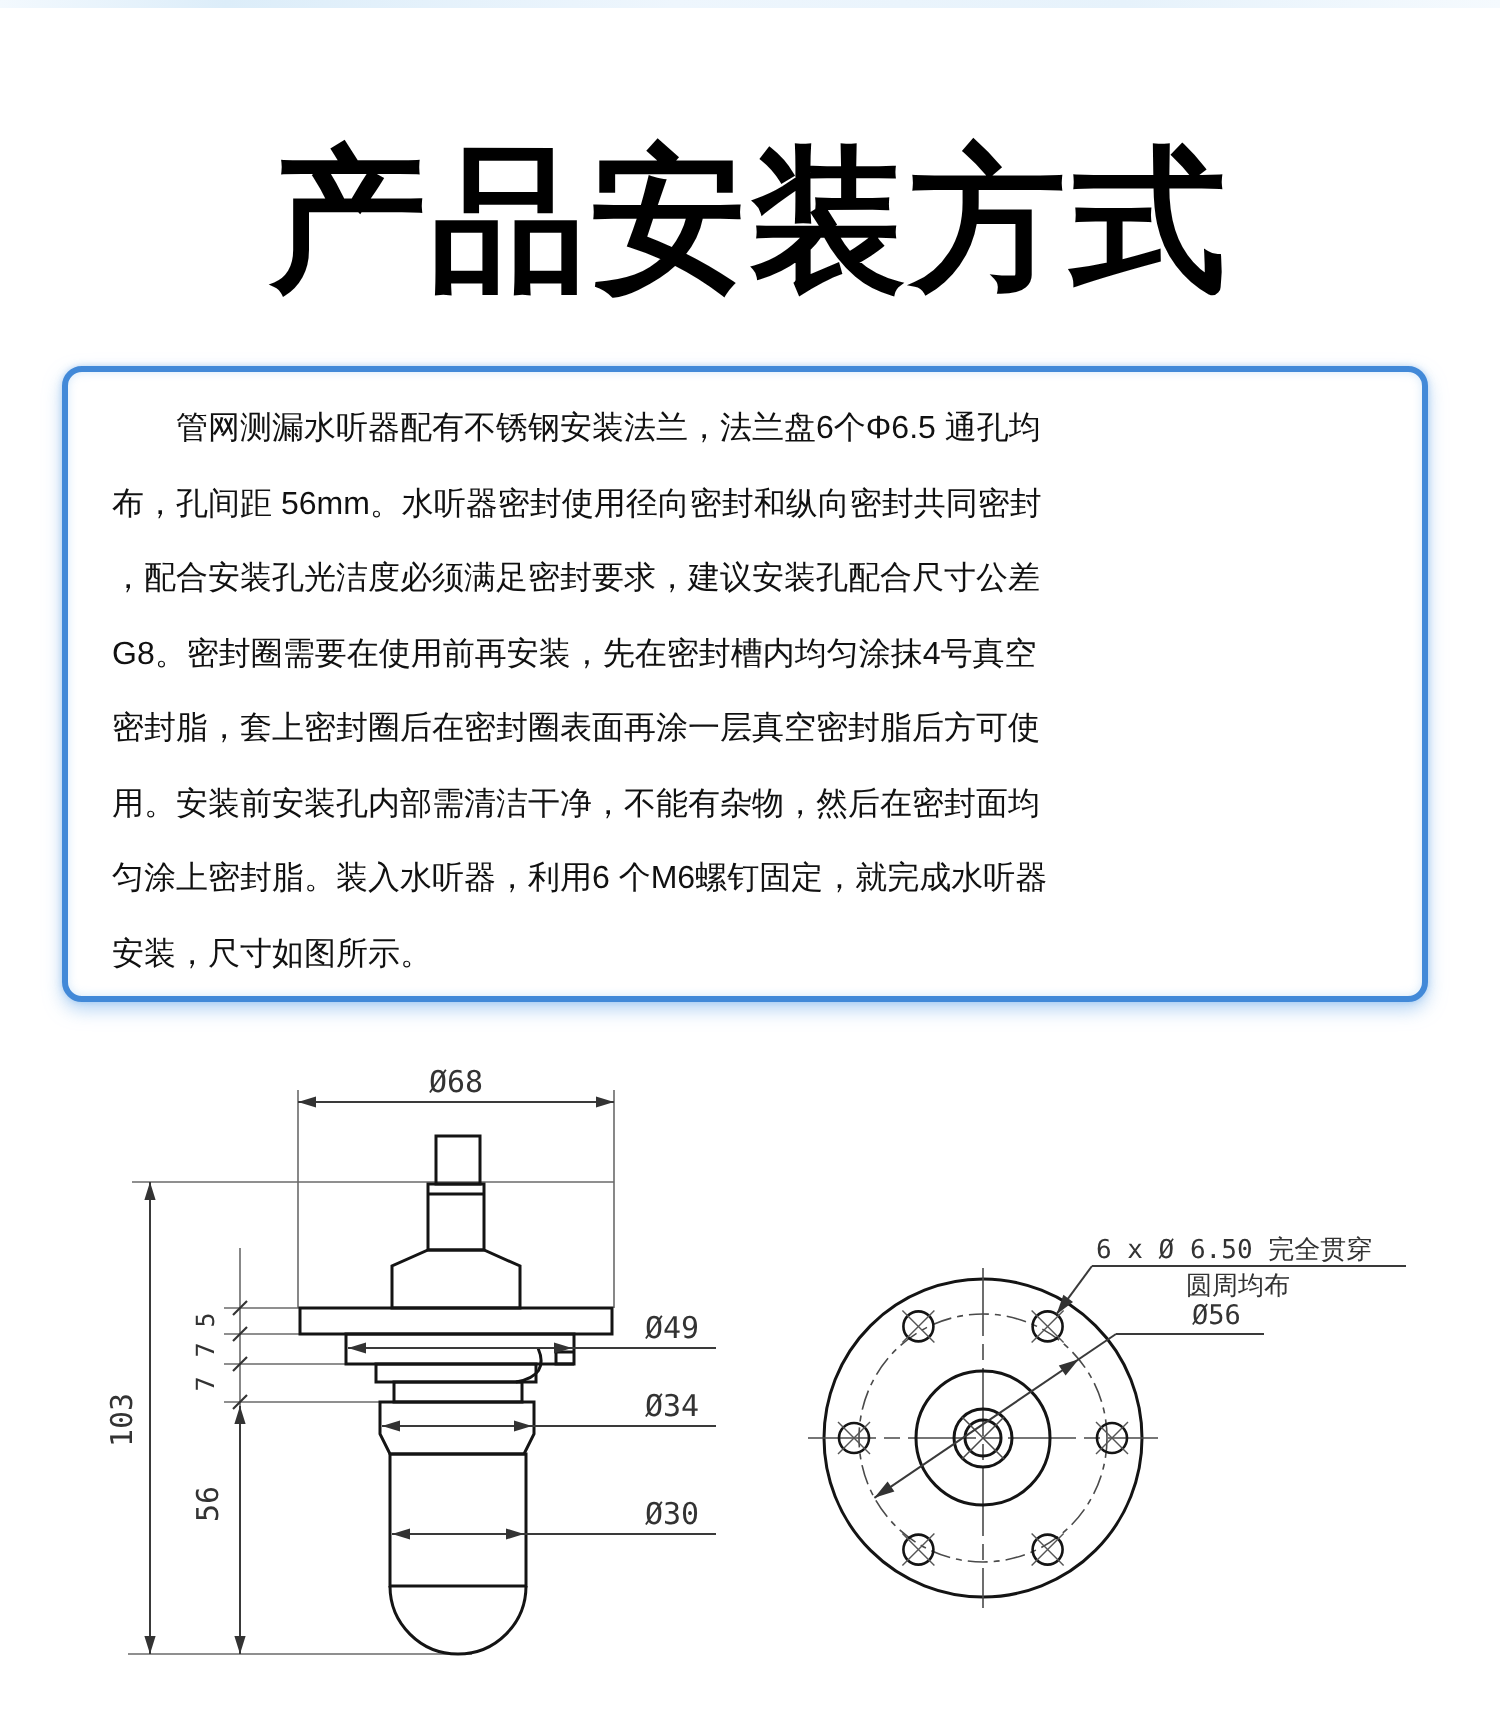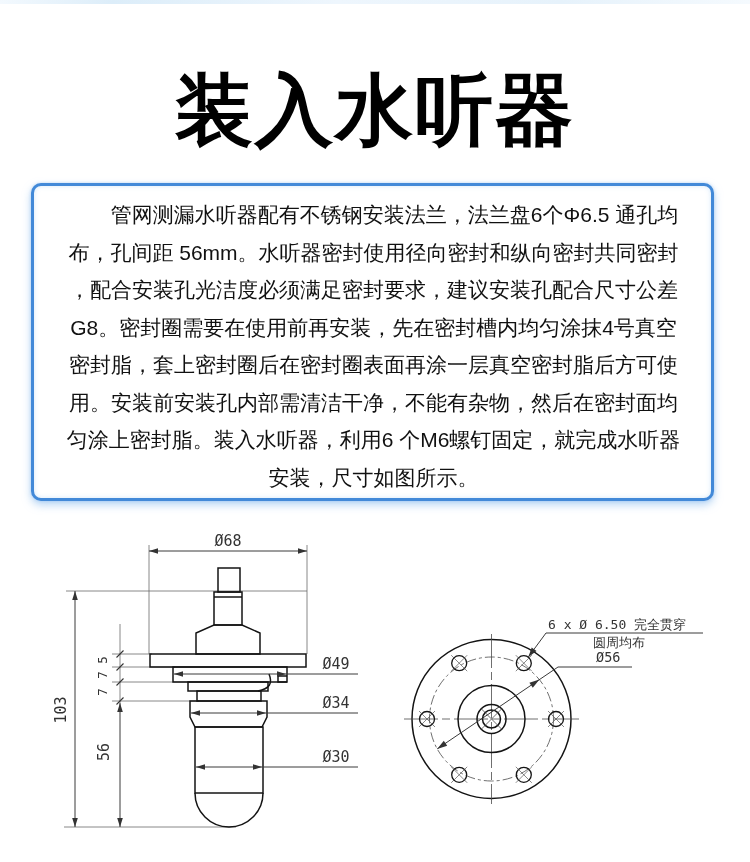--- a/index.html
+++ b/index.html
@@ -6,37 +6,37 @@
   .page{position:relative;width:750px;height:862px;margin:0 auto;background:#ffffff;overflow:hidden;
         font-family:"Liberation Sans",sans-serif;}
   .top-strip{position:absolute;top:0;left:0;width:750px;height:4px;
         background:linear-gradient(90deg,#f3f9fe 0%,#dcedf9 15%,#eef6fd 45%,#e6f2fb 75%,#f5fafe 100%);}
   .title{position:absolute;top:60px;left:0;width:750px;text-align:center;
         font-size:78px;font-weight:900;color:#000;letter-spacing:2px;line-height:100px;}
   .info-box{position:absolute;top:183px;left:31px;width:683px;height:318px;box-sizing:border-box;
         border:3px solid #4289d8;border-radius:10px;background:#fff;
         box-shadow:0 4px 9px rgba(125,180,236,.55), 0 0 3px rgba(125,180,236,.5), inset 0 0 5px rgba(160,205,245,.45);
         padding:10px 20px 0 22px;}
-  .info-text{font-size:21px;line-height:37.5px;color:#111;white-space:pre-line;text-align:center;}
+  .info-text{font-size:16px;line-height:37.5px;color:#111;white-space:pre-line;text-align:left;}
   .drawing{position:absolute;top:530px;left:0;}
   svg text{font-family:"DejaVu Sans Mono","Liberation Mono",monospace;fill:#333;}
   .part{stroke:#141414;stroke-width:1.5;fill:none;}
   .dim{stroke:#3a3a3a;stroke-width:1;fill:none;}
   .ext{stroke:#6a6a6a;stroke-width:0.8;fill:none;}
   .ah{fill:#333;stroke:none;}
   .cl{stroke:#4a4a4a;stroke-width:0.8;fill:none;}
 </style>
 </head>
 <body>
 
 <div class="page">
 
   <div class="top-strip"></div>
 
-  <div class="title">装入水听器</div>
+  <div class="title">产品安装方式</div>
 
   <div class="info-box">
     <div class="info-text">　　管网测漏水听器配有不锈钢安装法兰，法兰盘6个Φ6.5 通孔均
 布，孔间距 56mm。水听器密封使用径向密封和纵向密封共同密封
 ，配合安装孔光洁度必须满足密封要求，建议安装孔配合尺寸公差
 G8。密封圈需要在使用前再安装，先在密封槽内均匀涂抹4号真空
 密封脂，套上密封圈后在密封圈表面再涂一层真空密封脂后方可使
 用。安装前安装孔内部需清洁干净，不能有杂物，然后在密封面均
 匀涂上密封脂。装入水听器，利用6 个M6螺钉固定，就完成水听器
 安装，尺寸如图所示。</div>

